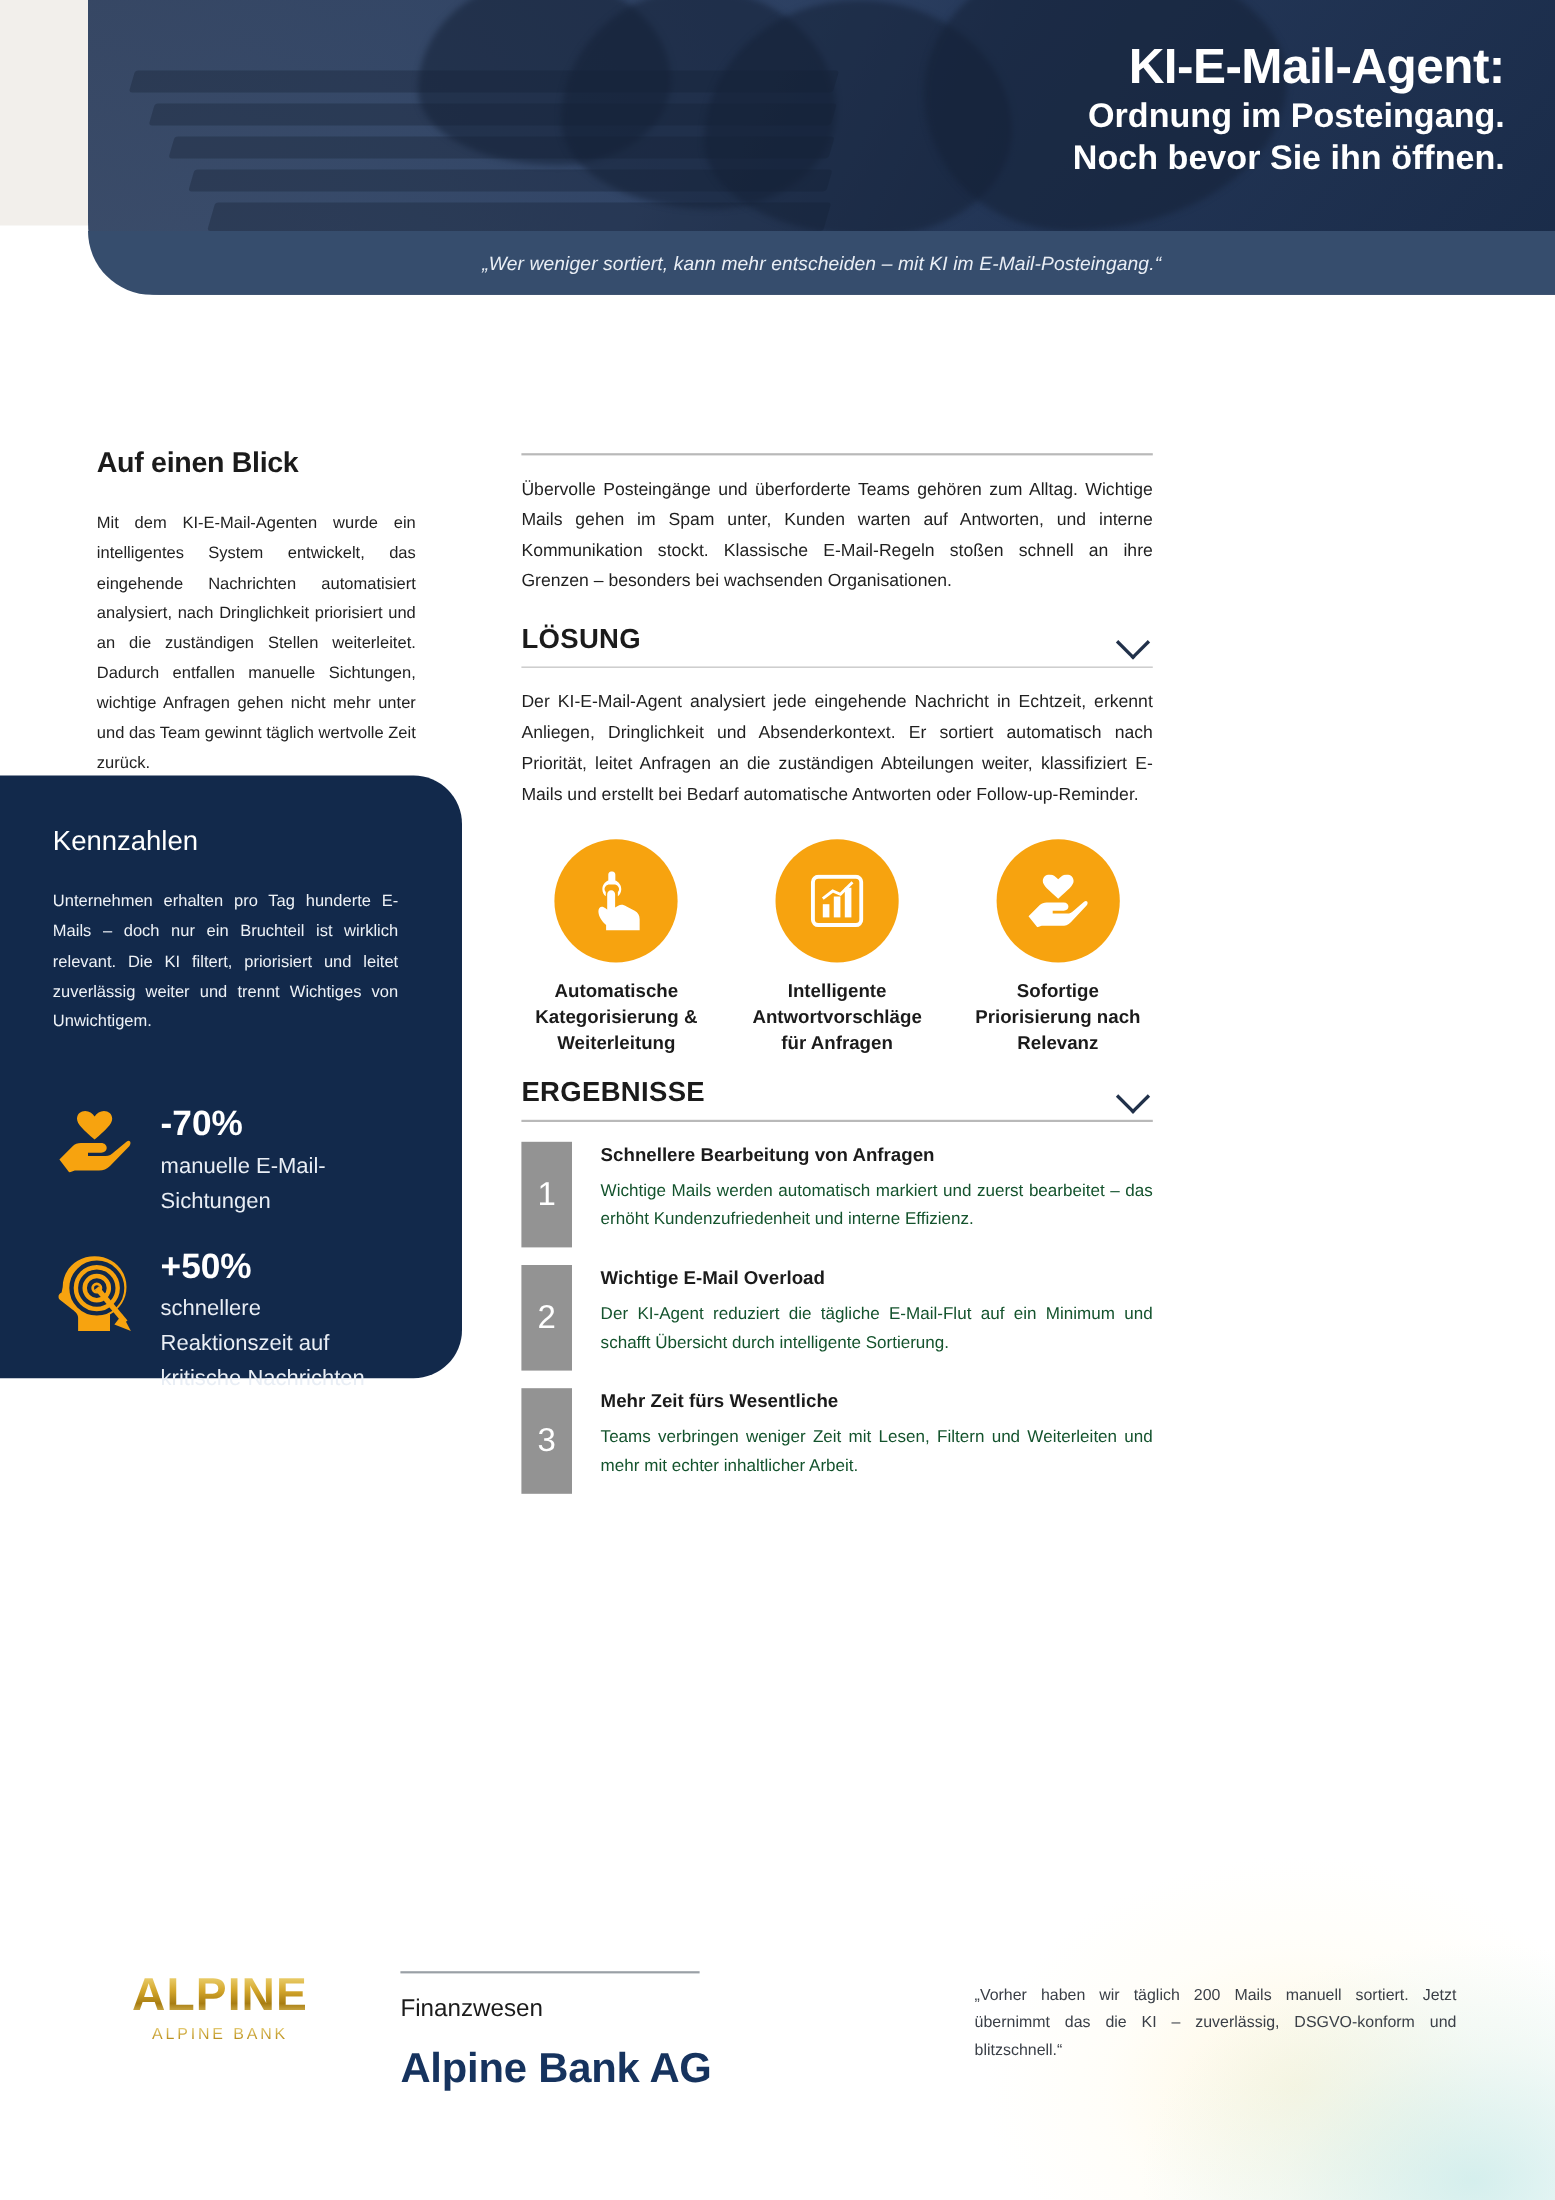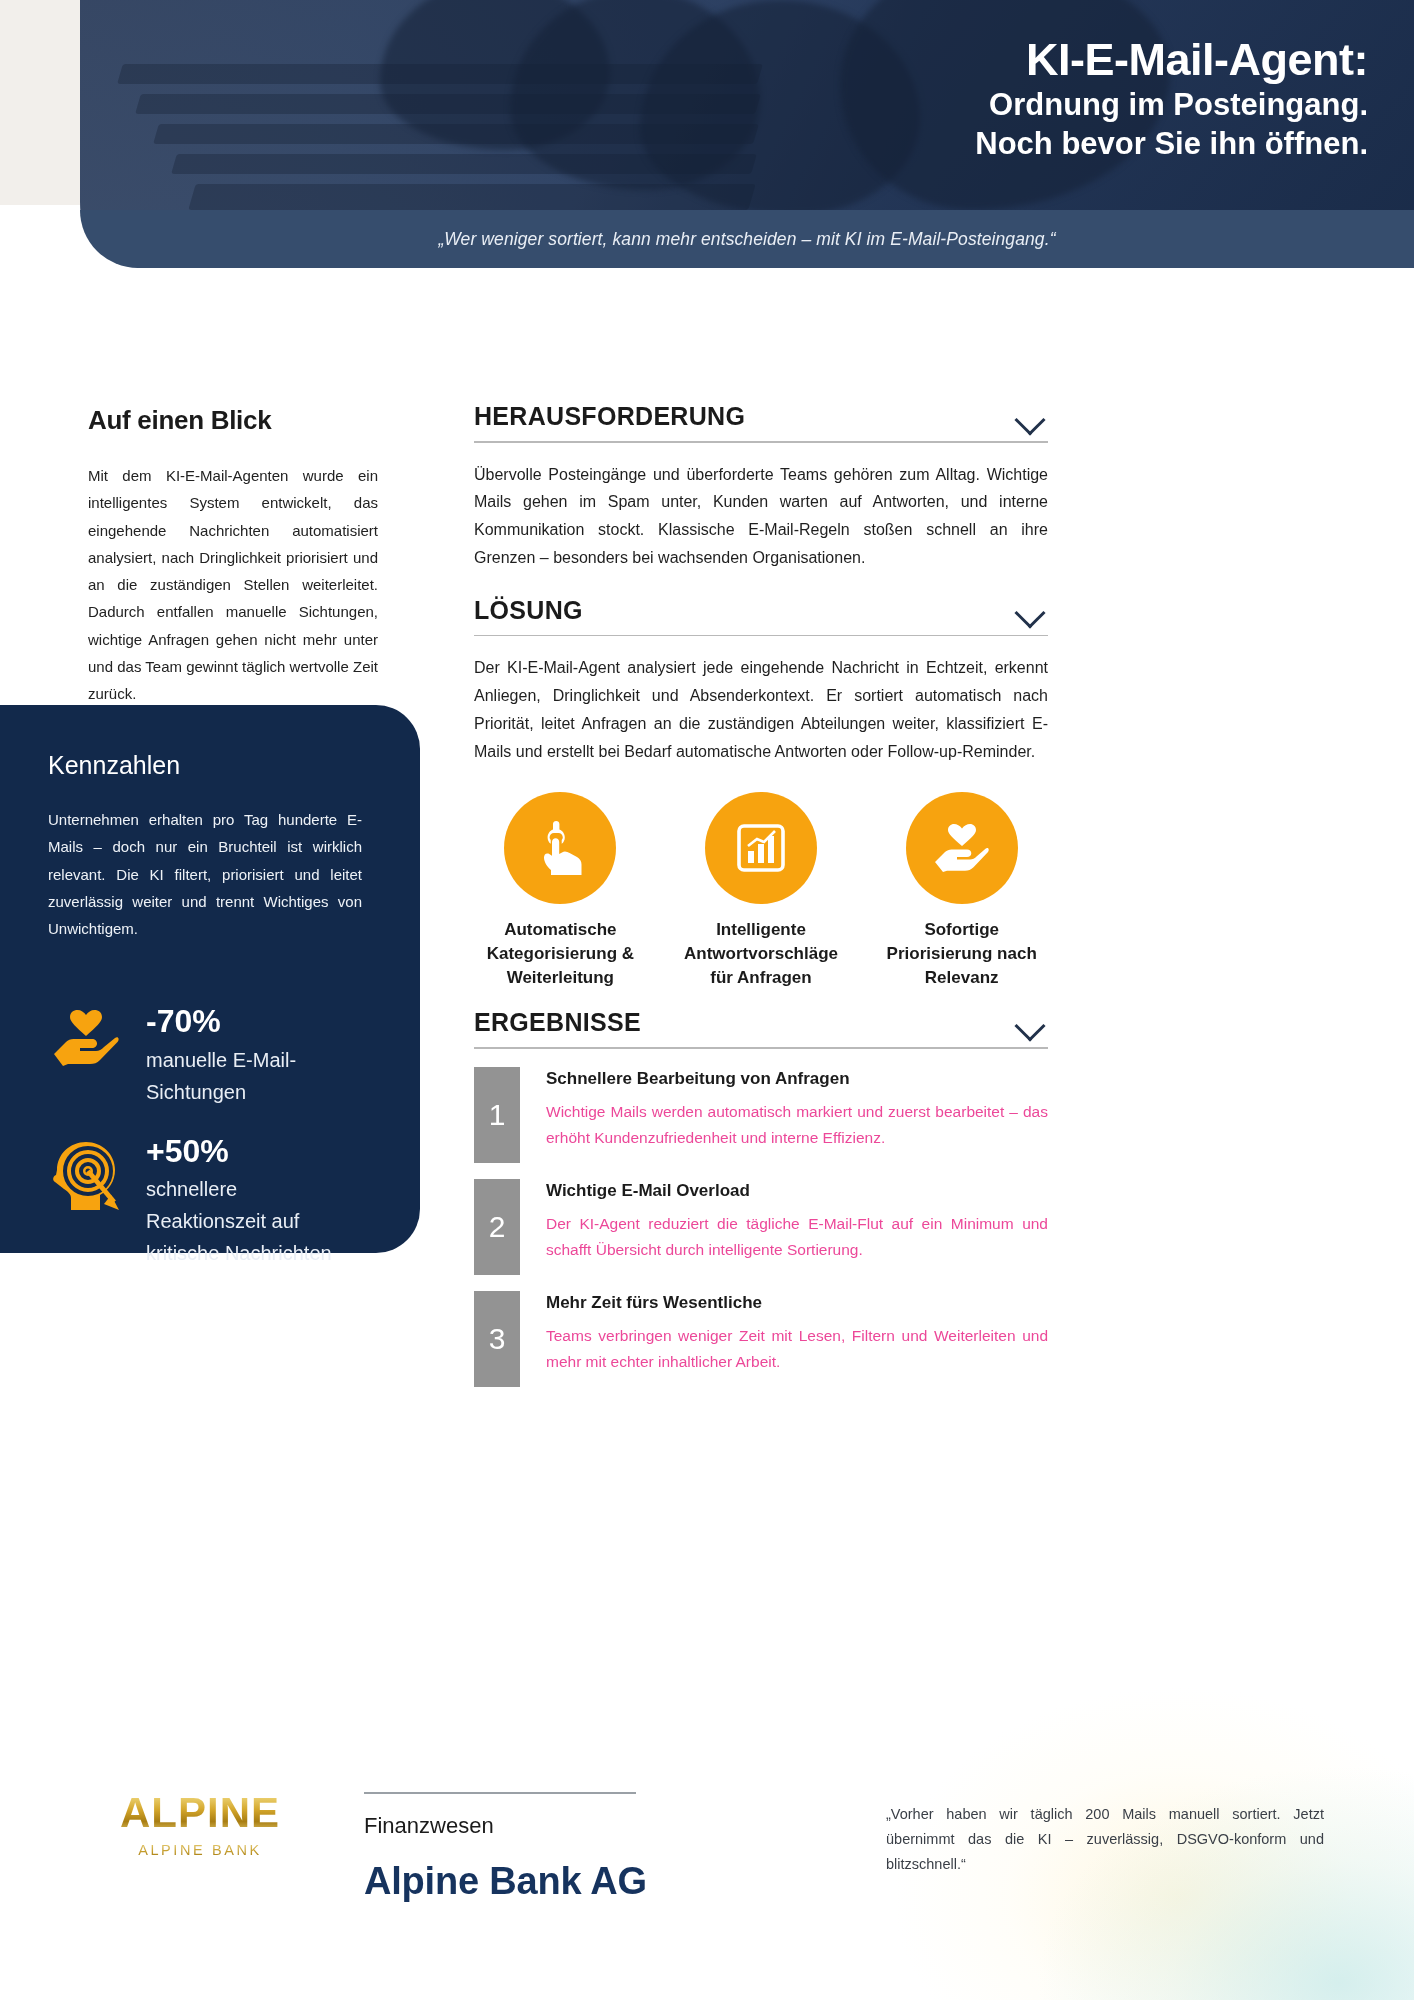--- a/index.html
+++ b/index.html
@@ -270,21 +270,21 @@
   .rtext { flex: 1; padding-top: 2px; }
   .rtitle {
     font-size: 17px;
     font-weight: 700;
     color: #1b1b1b;
     margin-bottom: 10px;
   }
   .rbody {
     font-size: 15.5px;
     line-height: 1.72;
-    color: #ec4899;
+    color: #14532d;
     text-align: justify;
   }
 
   
   .footer-glow {
     position: absolute;
     right: 0; bottom: 0;
     width: 620px; height: 430px;
     background:
       radial-gradient(ellipse 420px 300px at 88% 96%, rgba(178,226,226,0.55) 0%, rgba(208,236,232,0.30) 40%, rgba(255,255,255,0) 72%),
@@ -434,24 +434,20 @@
           <div class="kpi-label">schnellere Reaktionszeit auf kritische Nachrichten</div>
         </div>
       </div>
 
     </div>
   </div>
 
   <div class="right-col">
 
     <div>
-      <div class="sec-head">
-        <h2>HERAUSFORDERUNG</h2>
-        <span class="chev"></span>
-      </div>
       <div class="rule"></div>
       <div class="sec-body">Übervolle Posteingänge und überforderte Teams gehören zum Alltag. Wichtige Mails gehen im Spam unter, Kunden warten auf Antworten, und interne Kommunikation stockt. Klassische E-Mail-Regeln stoßen schnell an ihre Grenzen – besonders bei wachsenden Organisationen.</div>
     </div>
 
     <div style="margin-top:24px;">
       <div class="sec-head">
         <h2>LÖSUNG</h2>
         <span class="chev"></span>
       </div>
       <div class="rule"></div>

